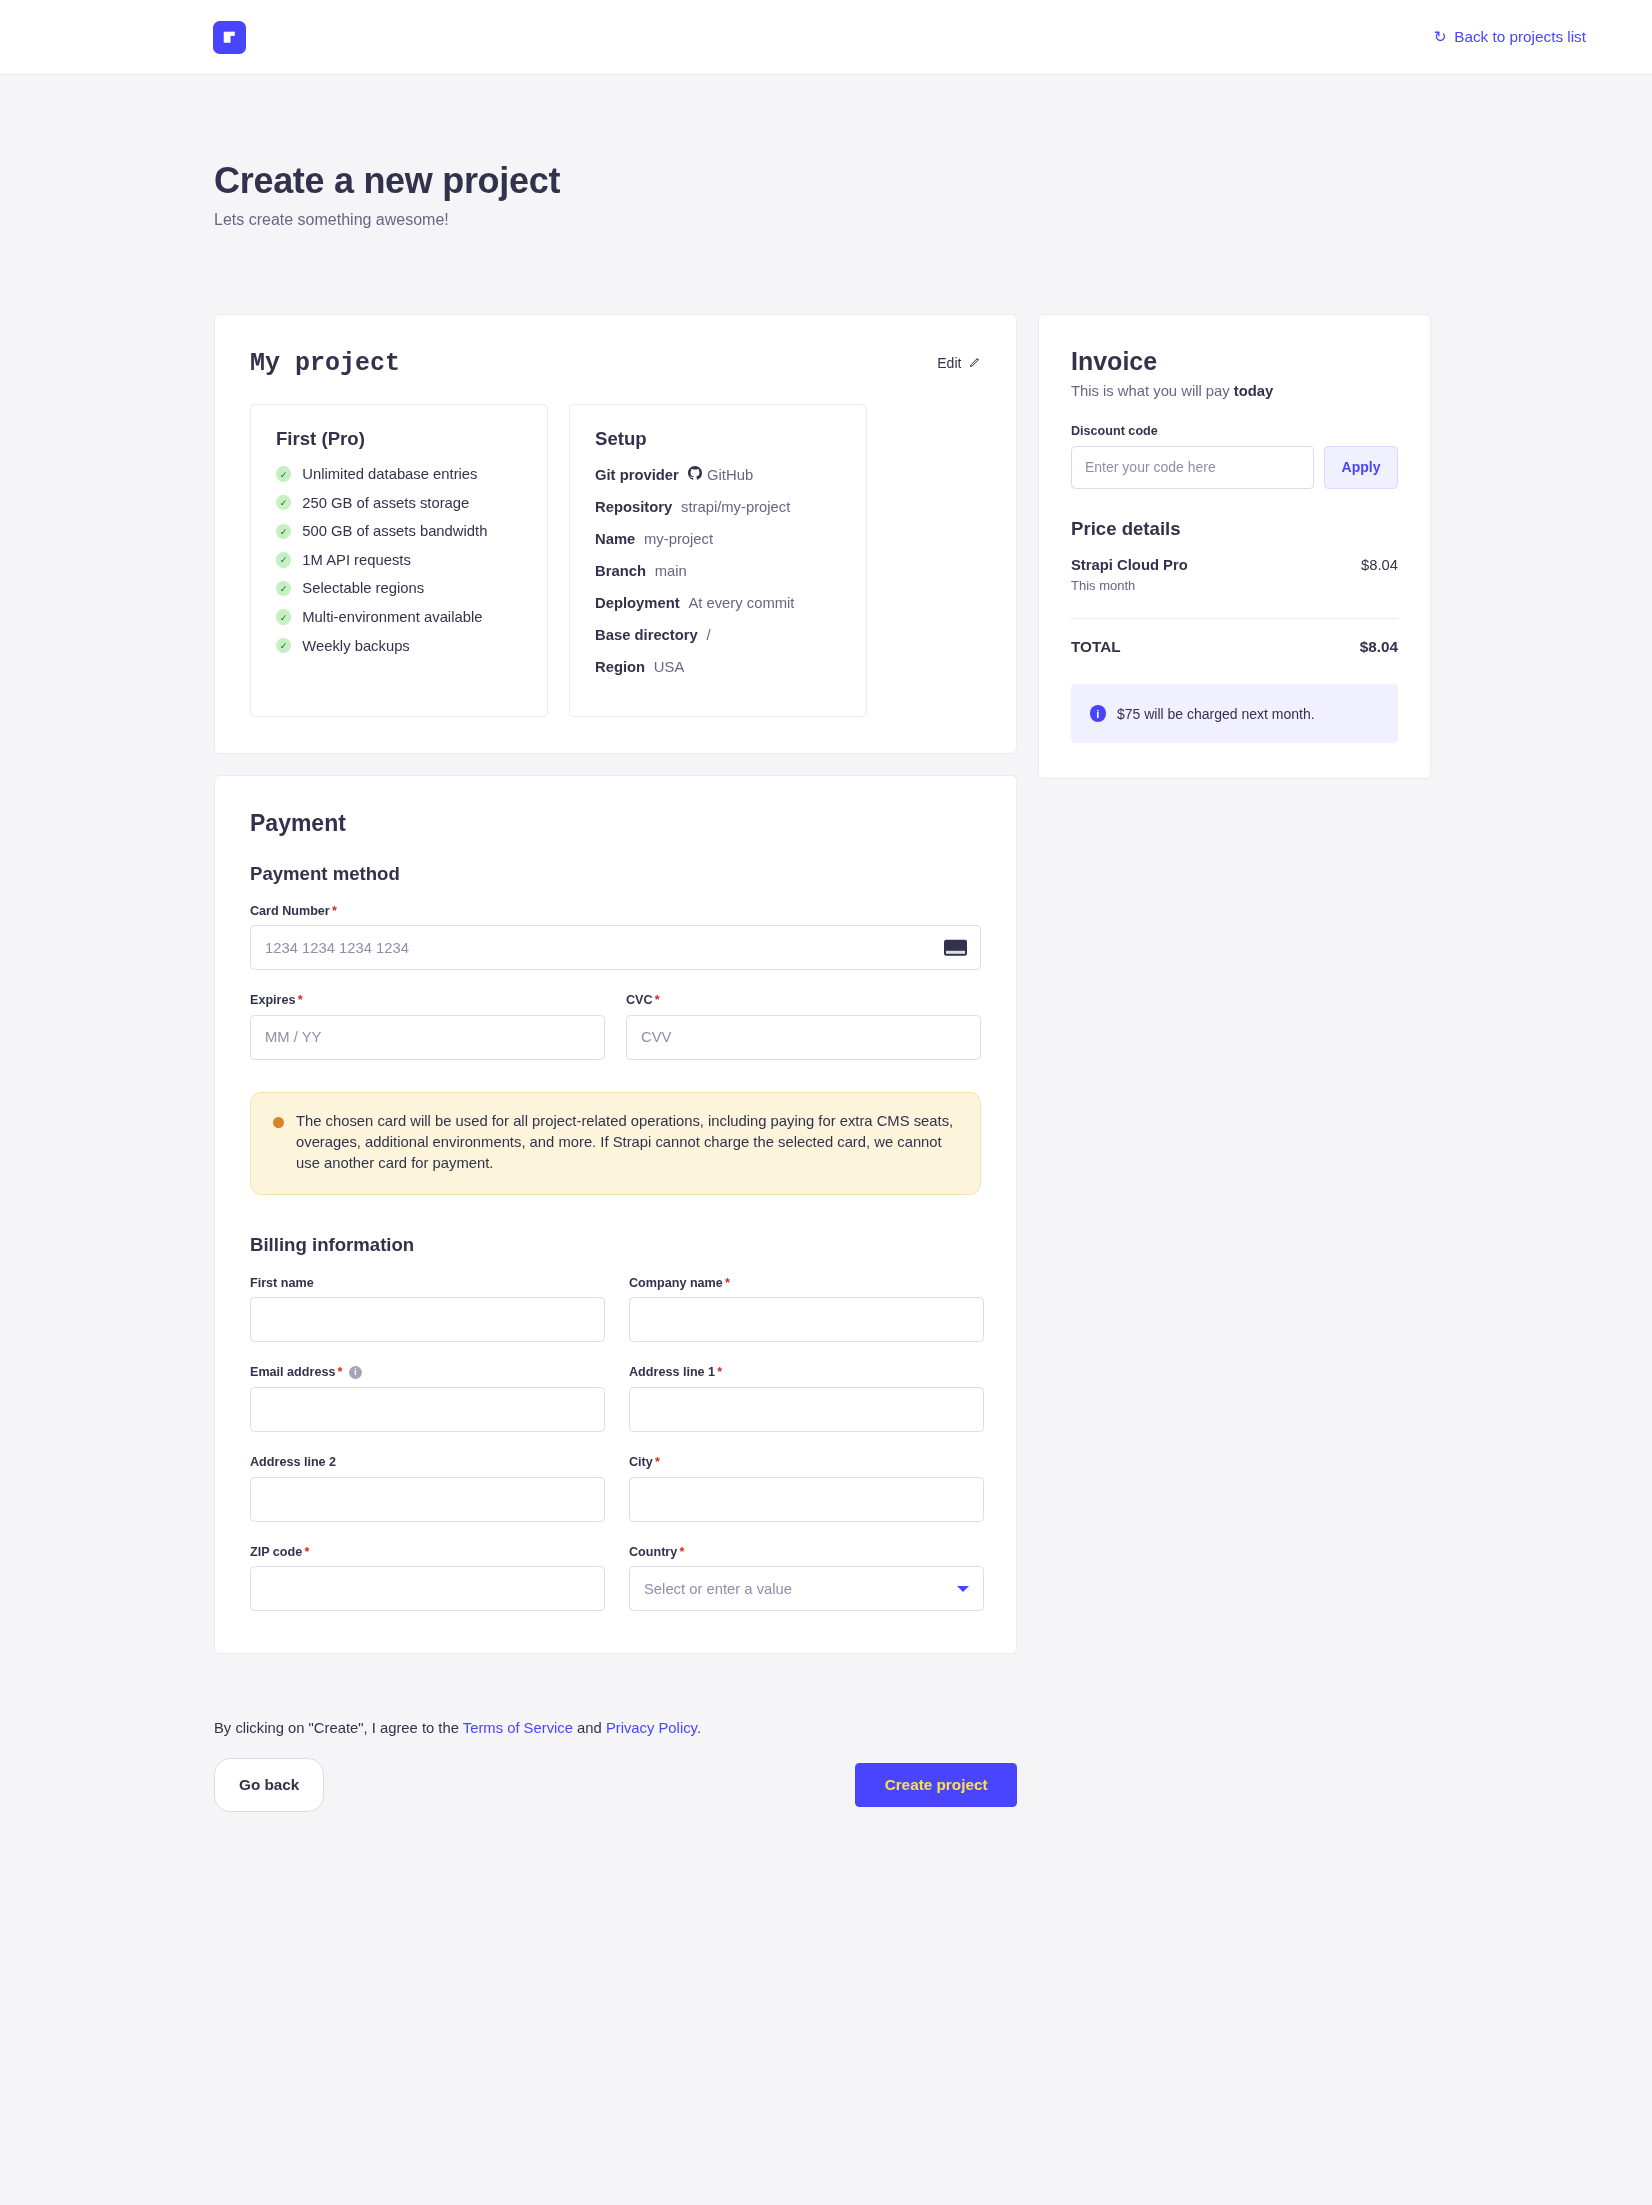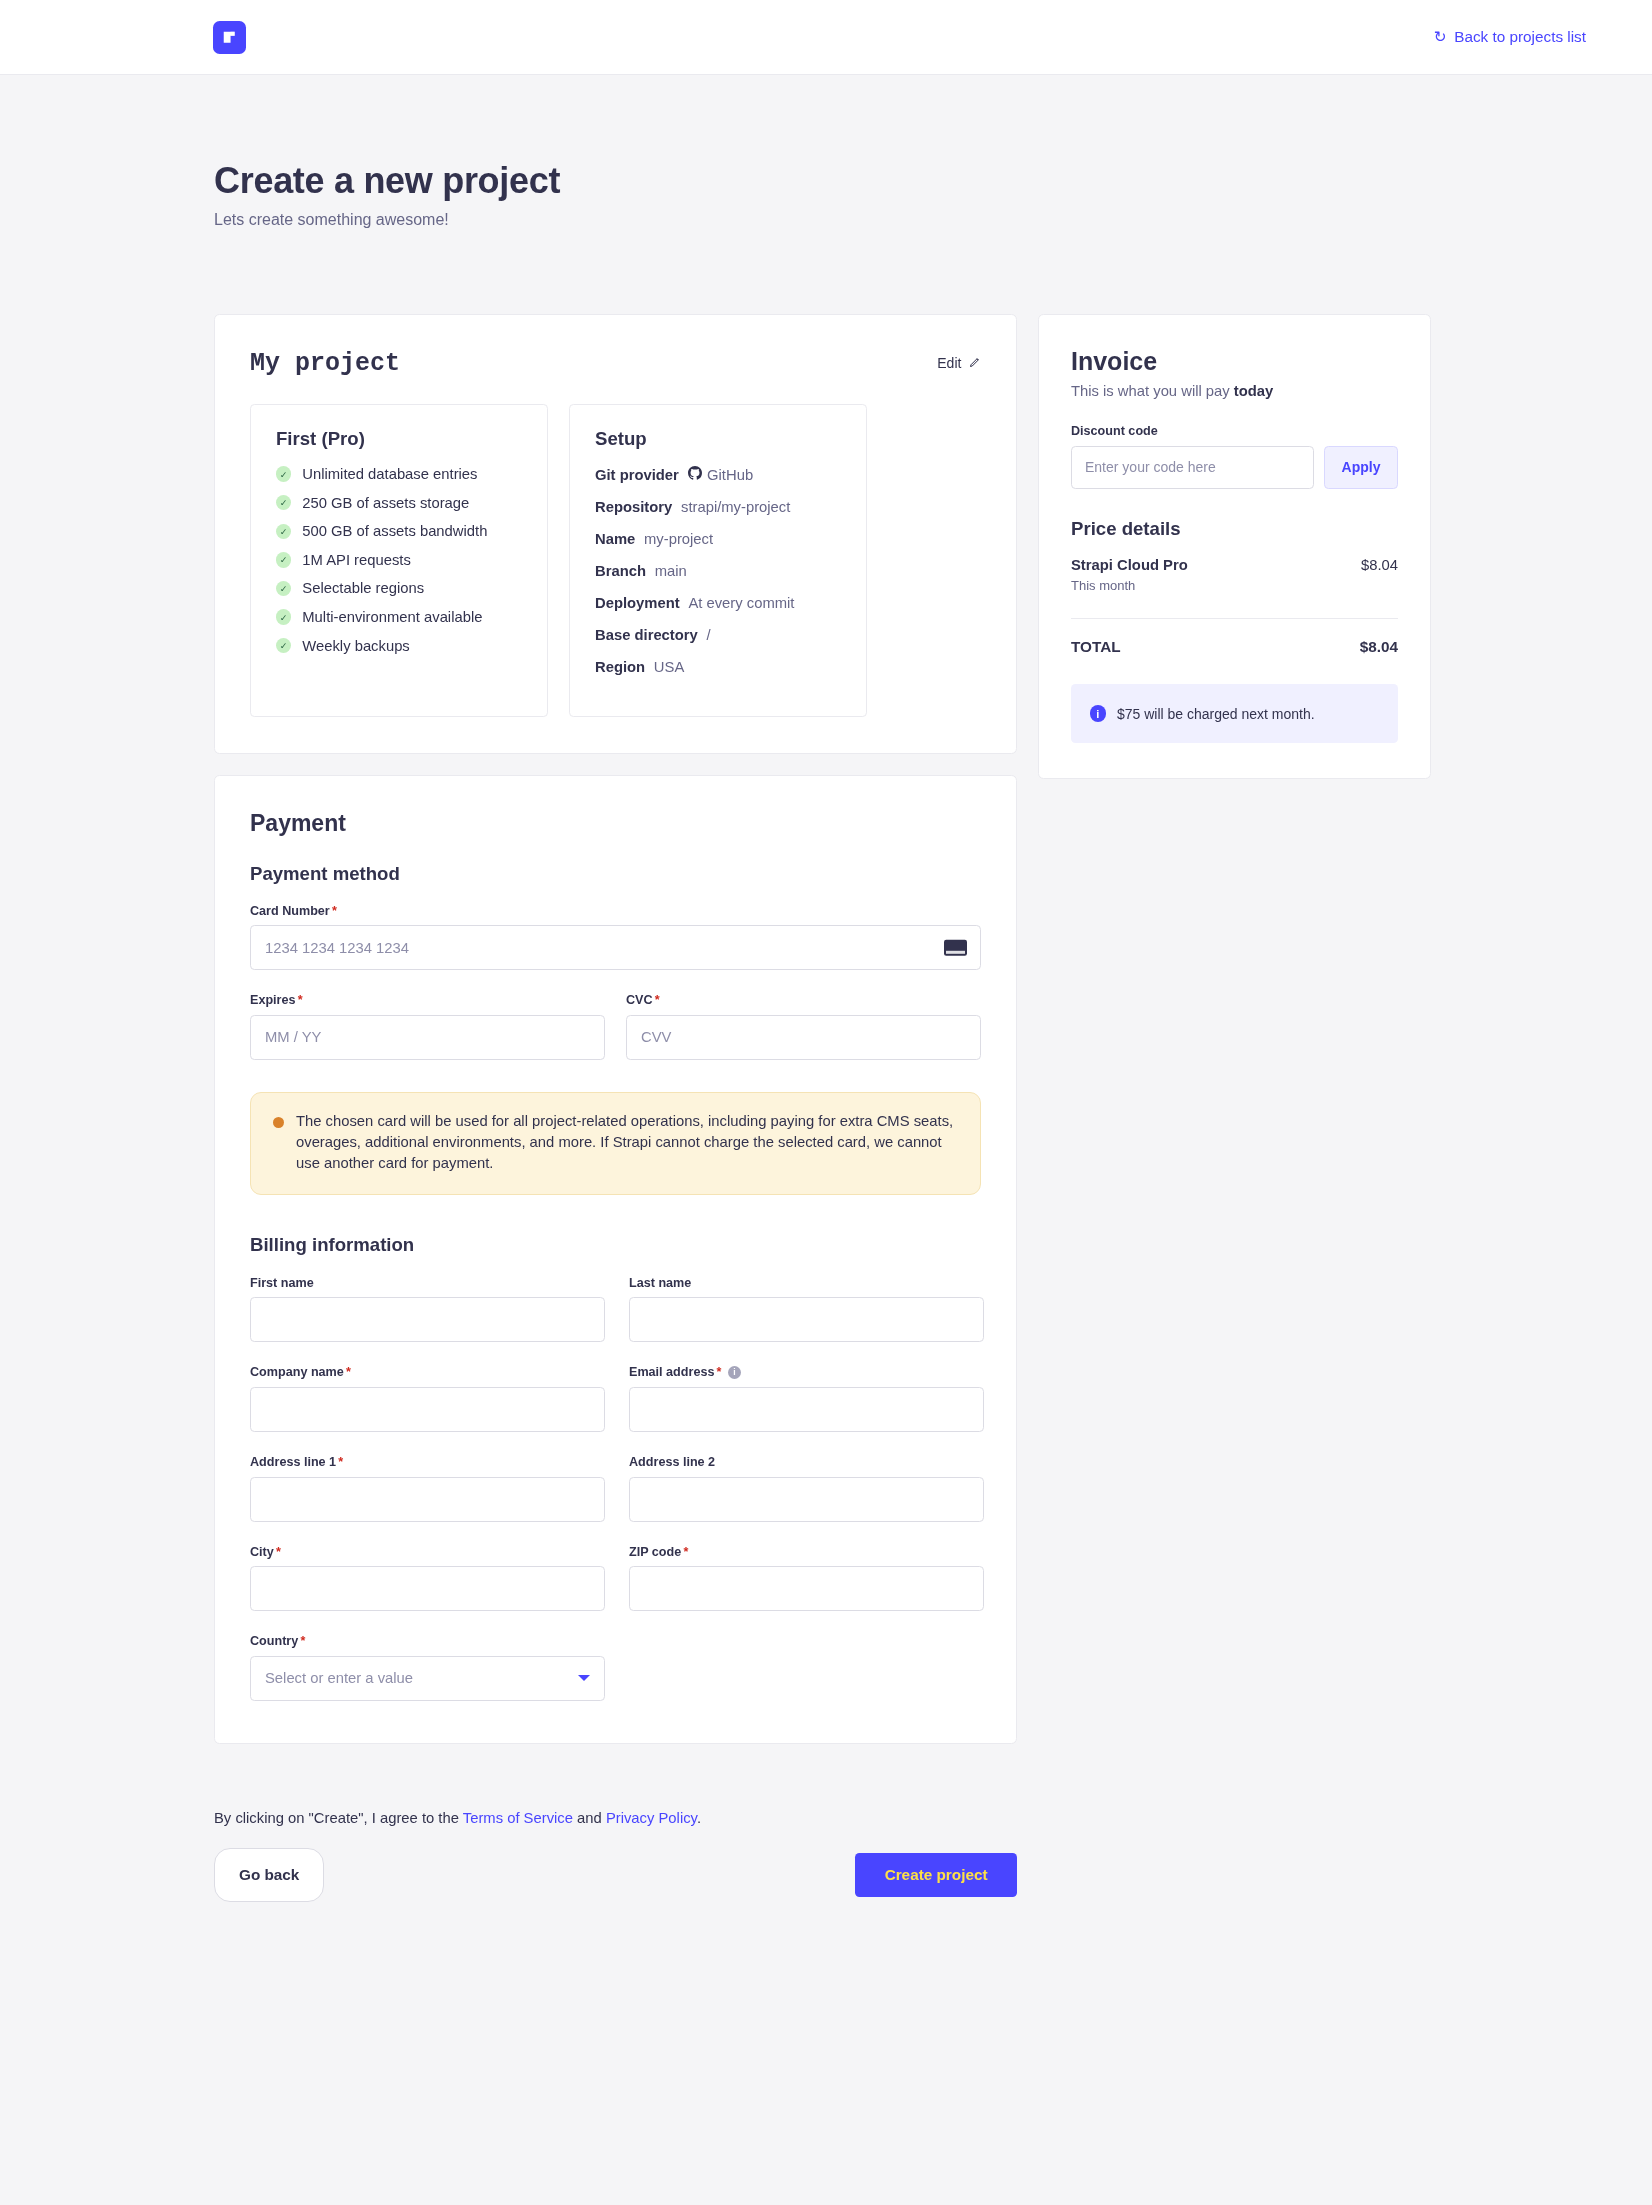--- a/index.html
+++ b/index.html
@@ -417,26 +417,20 @@
         <div class="billing">
           <div class="sub-title">Billing information</div>
 
           <div class="grid2">
             <div>
               <div class="field-label">
                 <span>First name</span>
               </div>
               <input class="input" value="" style="">
             </div>
-            <div>
-              <div class="field-label">
-                <span>Last name</span>
-              </div>
-              <input class="input" value="" style="">
-            </div>
 
             <div>
               <div class="field-label">
                 <span>Company name</span>
                   <span class="req">*</span>
               </div>
               <input class="input" value="" style="">
             </div>
             <div>
               <div class="field-label">

